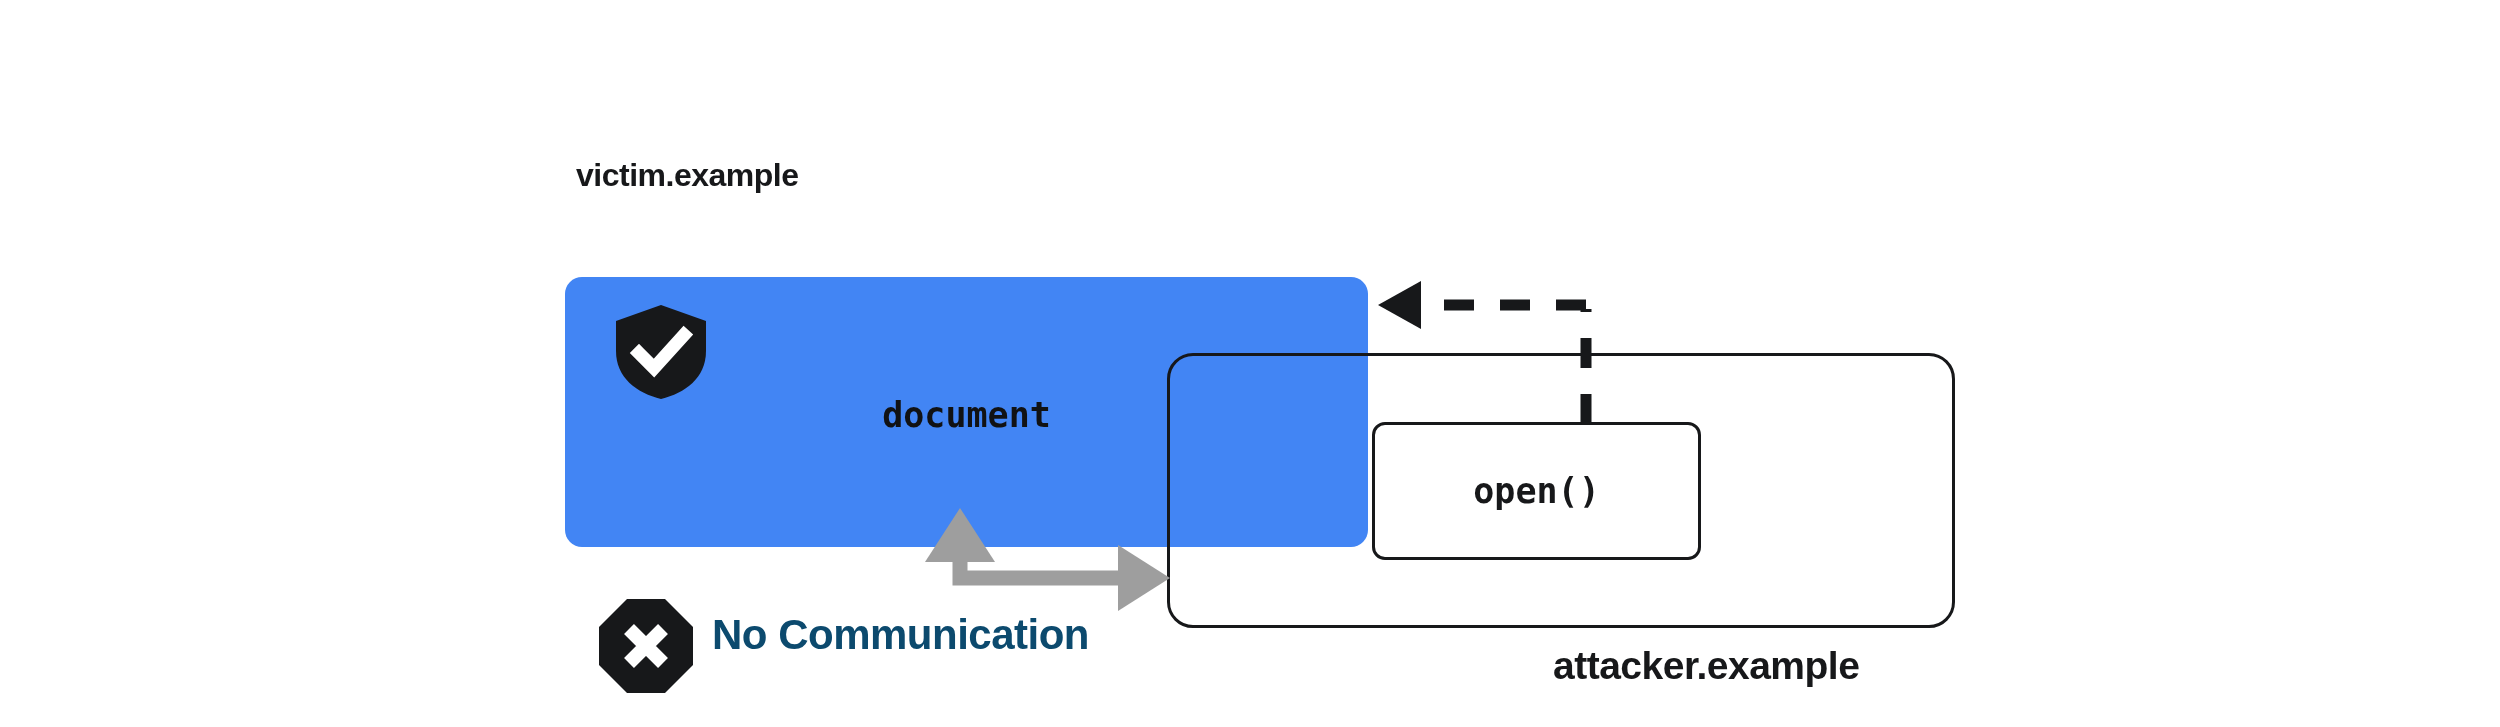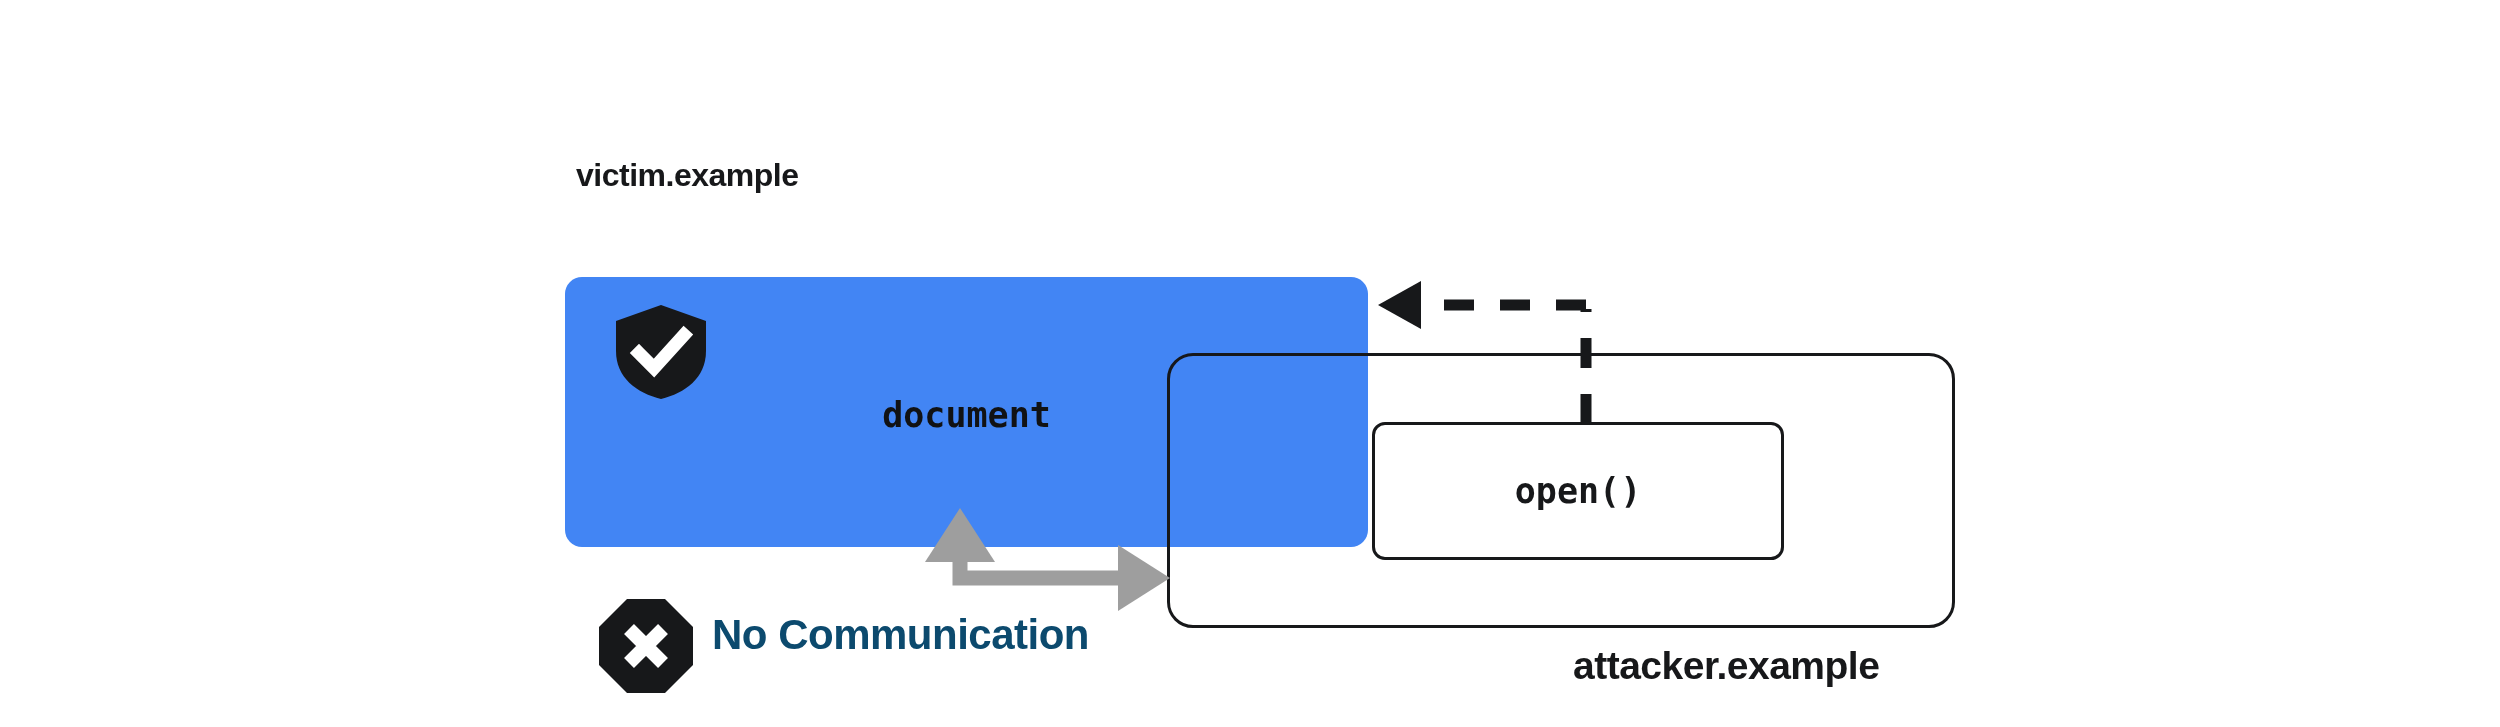--- a/index.html
+++ b/index.html
@@ -92,29 +92,28 @@
   .attacker-label {
     position: absolute;
     left: 1553px;
     top: 644px;
     font-family: "Liberation Sans", sans-serif;
     font-size: 39px;
     font-weight: bold;
     color: #17181a;
     letter-spacing: -0.5px;
     white-space: nowrap;
-    margin-left: 20px;
   }
 
   
   .open-box {
     position: absolute;
     left: 1372px;
     top: 422px;
-    width: 412px;
+    width: 329px;
     height: 138px;
     border: 3px solid #17181a;
     border-radius: 13px;
     box-sizing: border-box;
     background: #ffffff;
     display: flex;
     align-items: center;
     justify-content: center;
   }
   .open-label {

